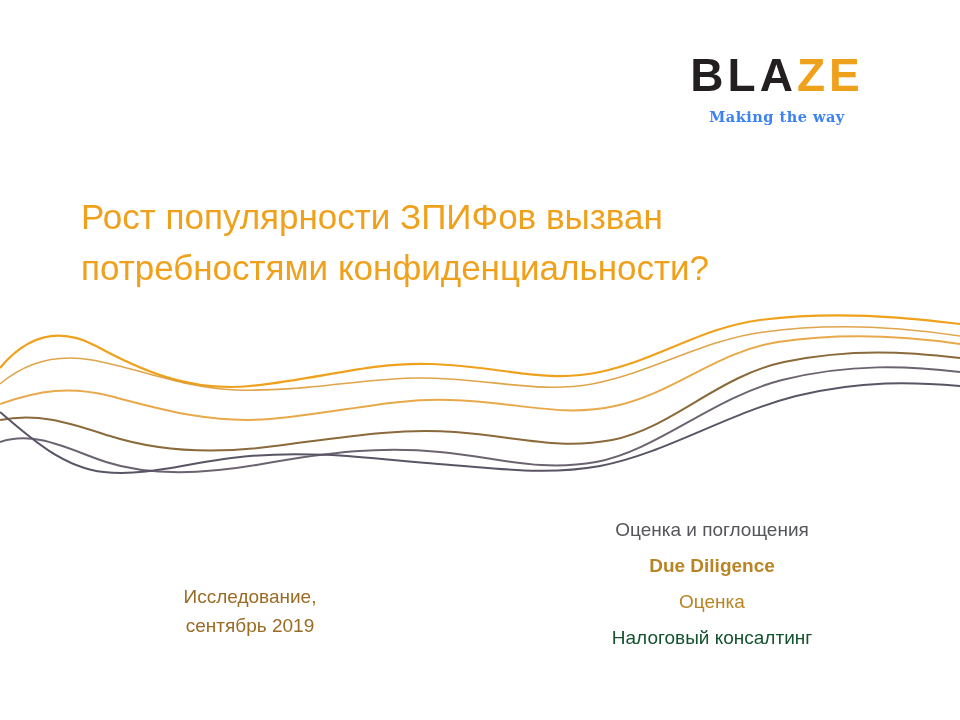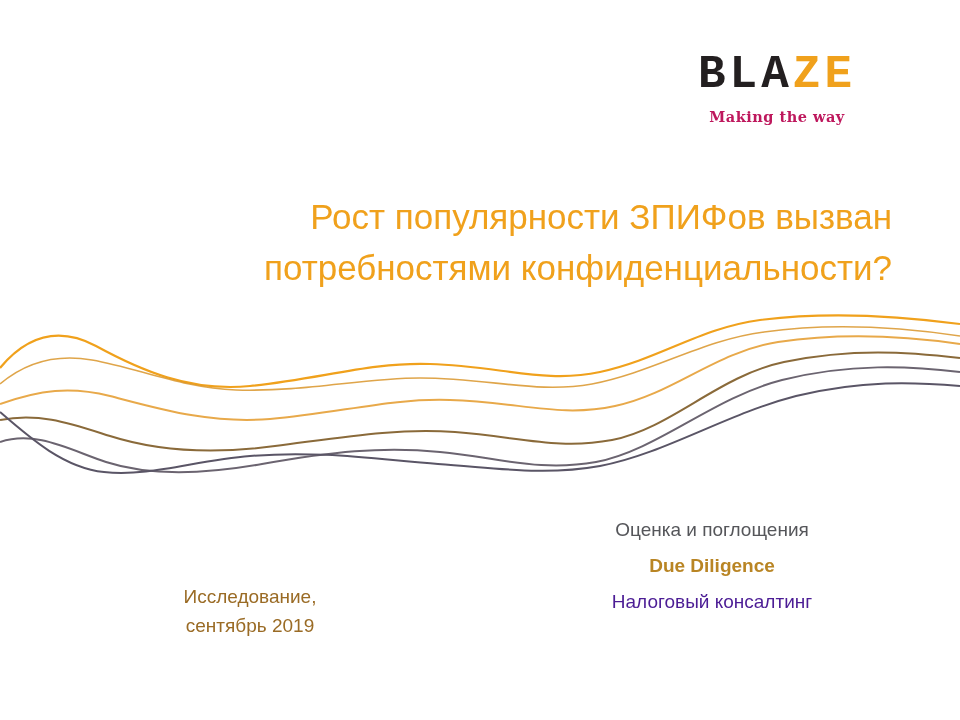--- a/index.html
+++ b/index.html
@@ -23,47 +23,47 @@
 
   
   .logo {
     position: absolute;
     top: 52px;
     right: 68px;
     text-align: center;
     width: 230px;
   }
   .logo-word {
-    font-family: Liberation Mono, monospace;
+    font-family: Liberation Sans, sans-serif;
     font-weight: bold;
     font-size: 46px;
     letter-spacing: 4px;
     line-height: 1;
     color: #231f20;
     white-space: nowrap;
   }
   .logo-word .amber {
     color: #f0a11c;
   }
   .logo-tag {
     margin-top: 10px;
     font-family: "DejaVu Serif", serif;
     font-weight: bold;
     font-size: 14.5px;
     letter-spacing: 0.5px;
-    color: #be185d;
+    color: #3b82f6;
   }
 
   
   .title {
     position: absolute;
     top: 192px;
-    left: 92px;
+    left: 81px;
     width: 800px;
-    text-align: right;
+    text-align: left;
     color: #f0a11c;
     font-size: 35px;
     line-height: 1.45;
     font-family: "Liberation Sans", sans-serif;
     font-weight: normal;
   }
 
   
   .waves {
     position: absolute;
@@ -101,21 +101,21 @@
     font-size: 19px;
     line-height: 1.05;
   }
   .services .svc {
     display: block;
     padding: 8px 0;
   }
   .svc-0 { color: #55565a; }
   .svc-1 { color: #b98524; font-weight: bold; }
   .svc-2 { color: #b98524; }
-  .svc-3 { color: #4c1d95; }
+  .svc-3 { color: #14532d; }
 </style>
 </head>
 <body>
 
 <div class="slide">
 
   <div class="logo">
     <div class="logo-word"><span>BLA</span><span class="amber">Z</span><span class="amber">E</span></div>
     <div class="logo-tag">Making the way</div>
   </div>
@@ -137,16 +137,17 @@
   </div>
 
   <div class="research">
     <span class="line">Исследование,</span>
     <span class="line">сентябрь 2019</span>
   </div>
 
   <div class="services">
     <span class="svc svc-0">Оценка и поглощения</span>
     <span class="svc svc-1">Due Diligence</span>
+    <span class="svc svc-2">Оценка</span>
     <span class="svc svc-3">Налоговый консалтинг</span>
   </div>
 
 </div>
 
 </body></html>

